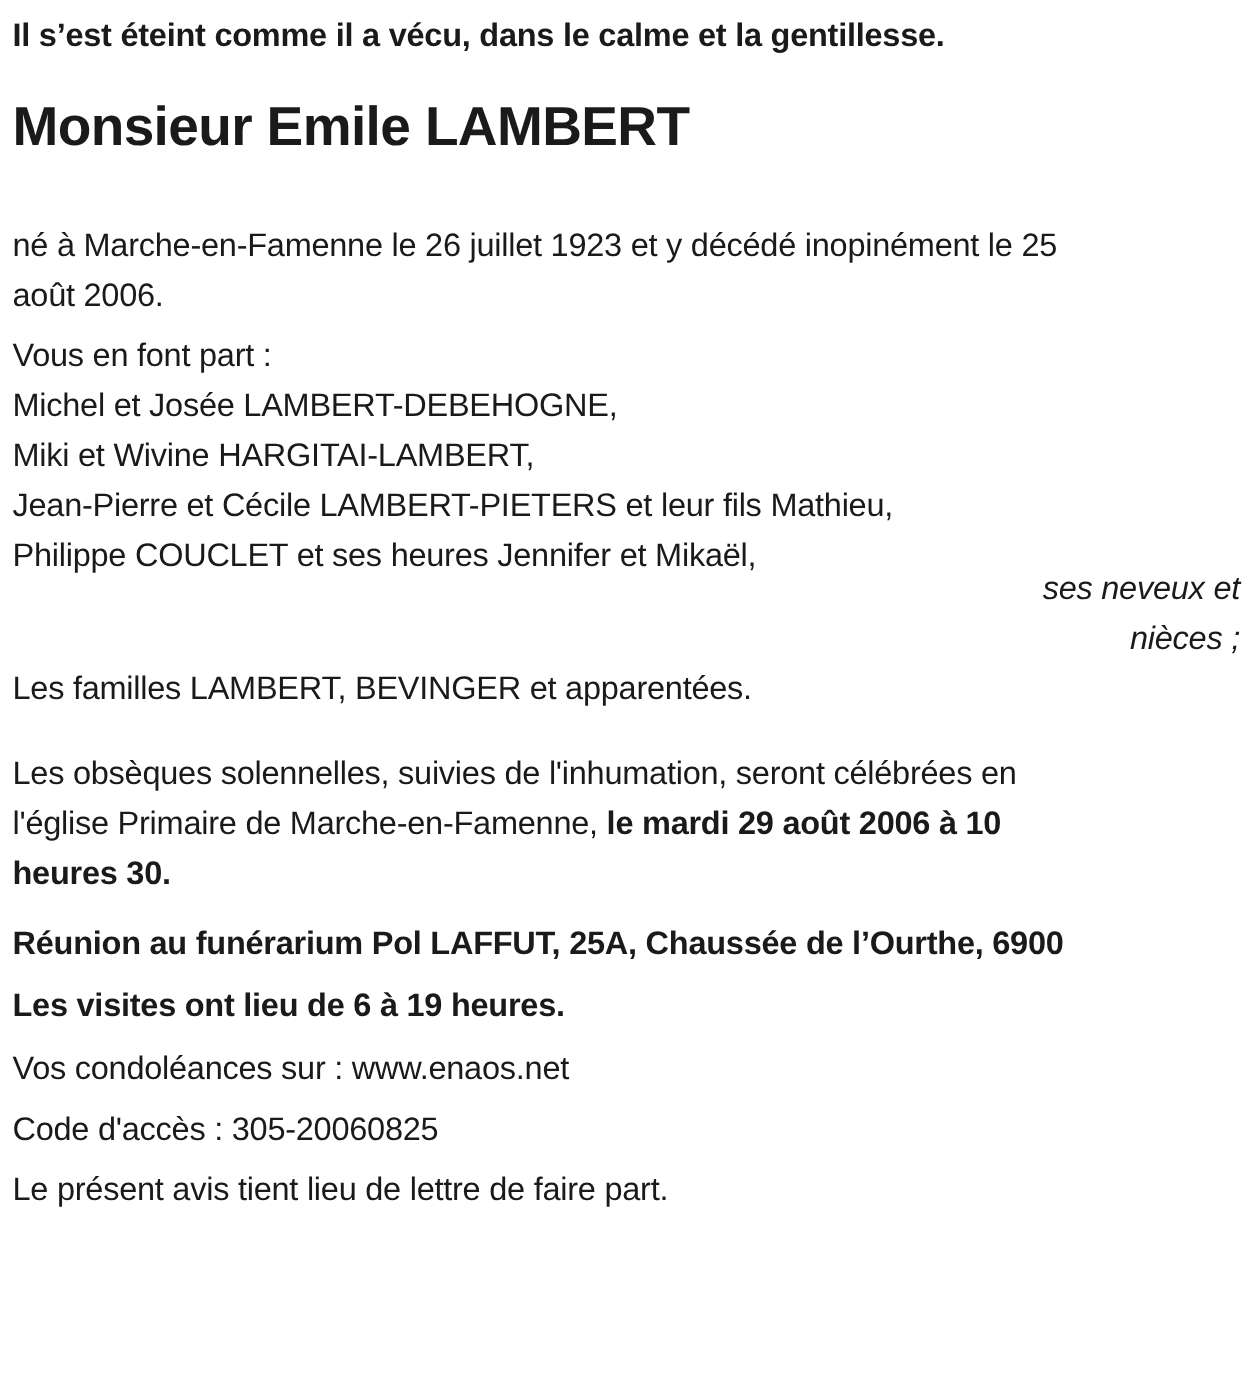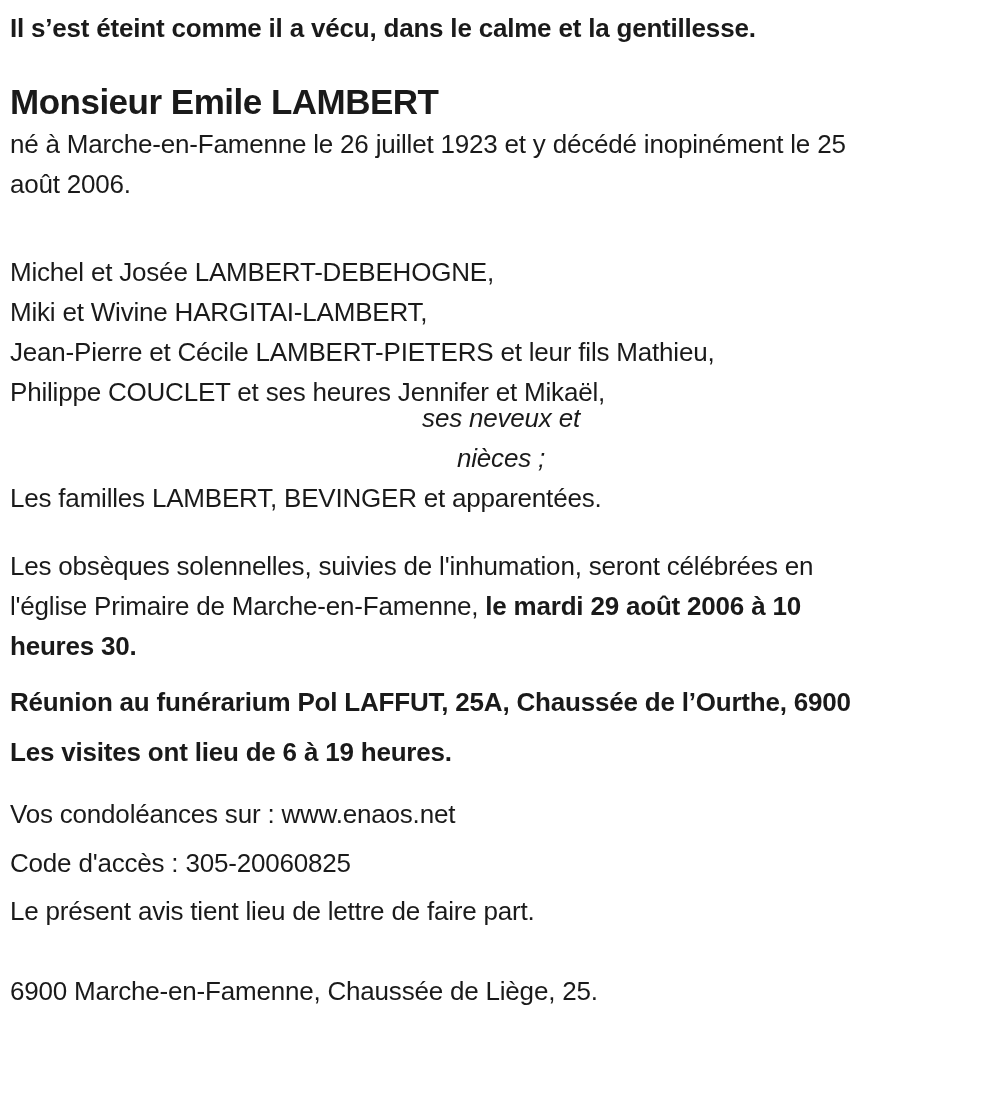--- a/index.html
+++ b/index.html
@@ -13,58 +13,58 @@
     color: #1a1a1a;
     font-family: "Liberation Sans", "DejaVu Sans", sans-serif;
     font-size: 26px;
     line-height: 40px;
     letter-spacing: -0.2px;
   }
   p { margin: 0; }
   .epitaph { font-weight: 700; }
   .name {
     margin: 32px 0 0 0;
-    font-size: 35px;
+    font-size: 44px;
     line-height: 44px;
     font-weight: 700;
     letter-spacing: -0.5px;
   }
-  .birth-death { }
+  .birth-death { margin-top: 52px; }
   .announcement { margin-top: 8px; }
   .nephews {
     margin-top: -14px;
-    text-align: center;
+    text-align: right;
     font-style: italic;
   }
   .families { margin-top: 0; }
   .obsequies { margin-top: 28px; }
   .reunion { margin-top: 16px; font-weight: 700; }
   .visits { margin-top: 10px; font-weight: 700; }
-  .condolences { margin-top: 22px; }
+  .condolences { margin-top: 10px; }
   .access { margin-top: 9px; }
   .letter { margin-top: 8px; }
   .address { margin-top: 40px; }
   .b { font-weight: 700; }
 </style>
 </head>
 <body>
 
 <div class="page">
 
   <p class="epitaph">Il s’est éteint comme il a vécu, dans le calme et la gentillesse.</p>
 
   <h1 class="name">Monsieur Emile LAMBERT</h1>
 
   <p class="birth-death">
     <span>né à Marche-en-Famenne le 26 juillet 1923 et y décédé inopinément le 25</span><br>
     <span>août 2006.</span>
   </p>
 
   <p class="announcement">
-    <br>
+    <span>Vous en font part :</span><br>
     <span>Michel et Josée LAMBERT-DEBEHOGNE,</span><br>
     <span>Miki et Wivine HARGITAI-LAMBERT,</span><br>
     <span>Jean-Pierre et Cécile LAMBERT-PIETERS et leur fils Mathieu,</span><br>
     <span>Philippe COUCLET et ses heures Jennifer et Mikaël,</span>
   </p>
 
   <div class="nephews">
     <span>ses neveux et</span><br>
     <span>nièces ;</span>
   </div>
@@ -82,15 +82,14 @@
   </p>
 
   <p class="visits">Les visites ont lieu de 6 à 19 heures.</p>
 
   <p class="condolences">Vos condoléances sur : www.enaos.net</p>
 
   <p class="access">Code d'accès : 305-20060825</p>
 
   <p class="letter">Le présent avis tient lieu de lettre de faire part.</p>
 
-  <p class="address">6900 Marche-en-Famenne, Chaussée de Liège, 25.</p>
 
 </div>
 
 </body></html>

